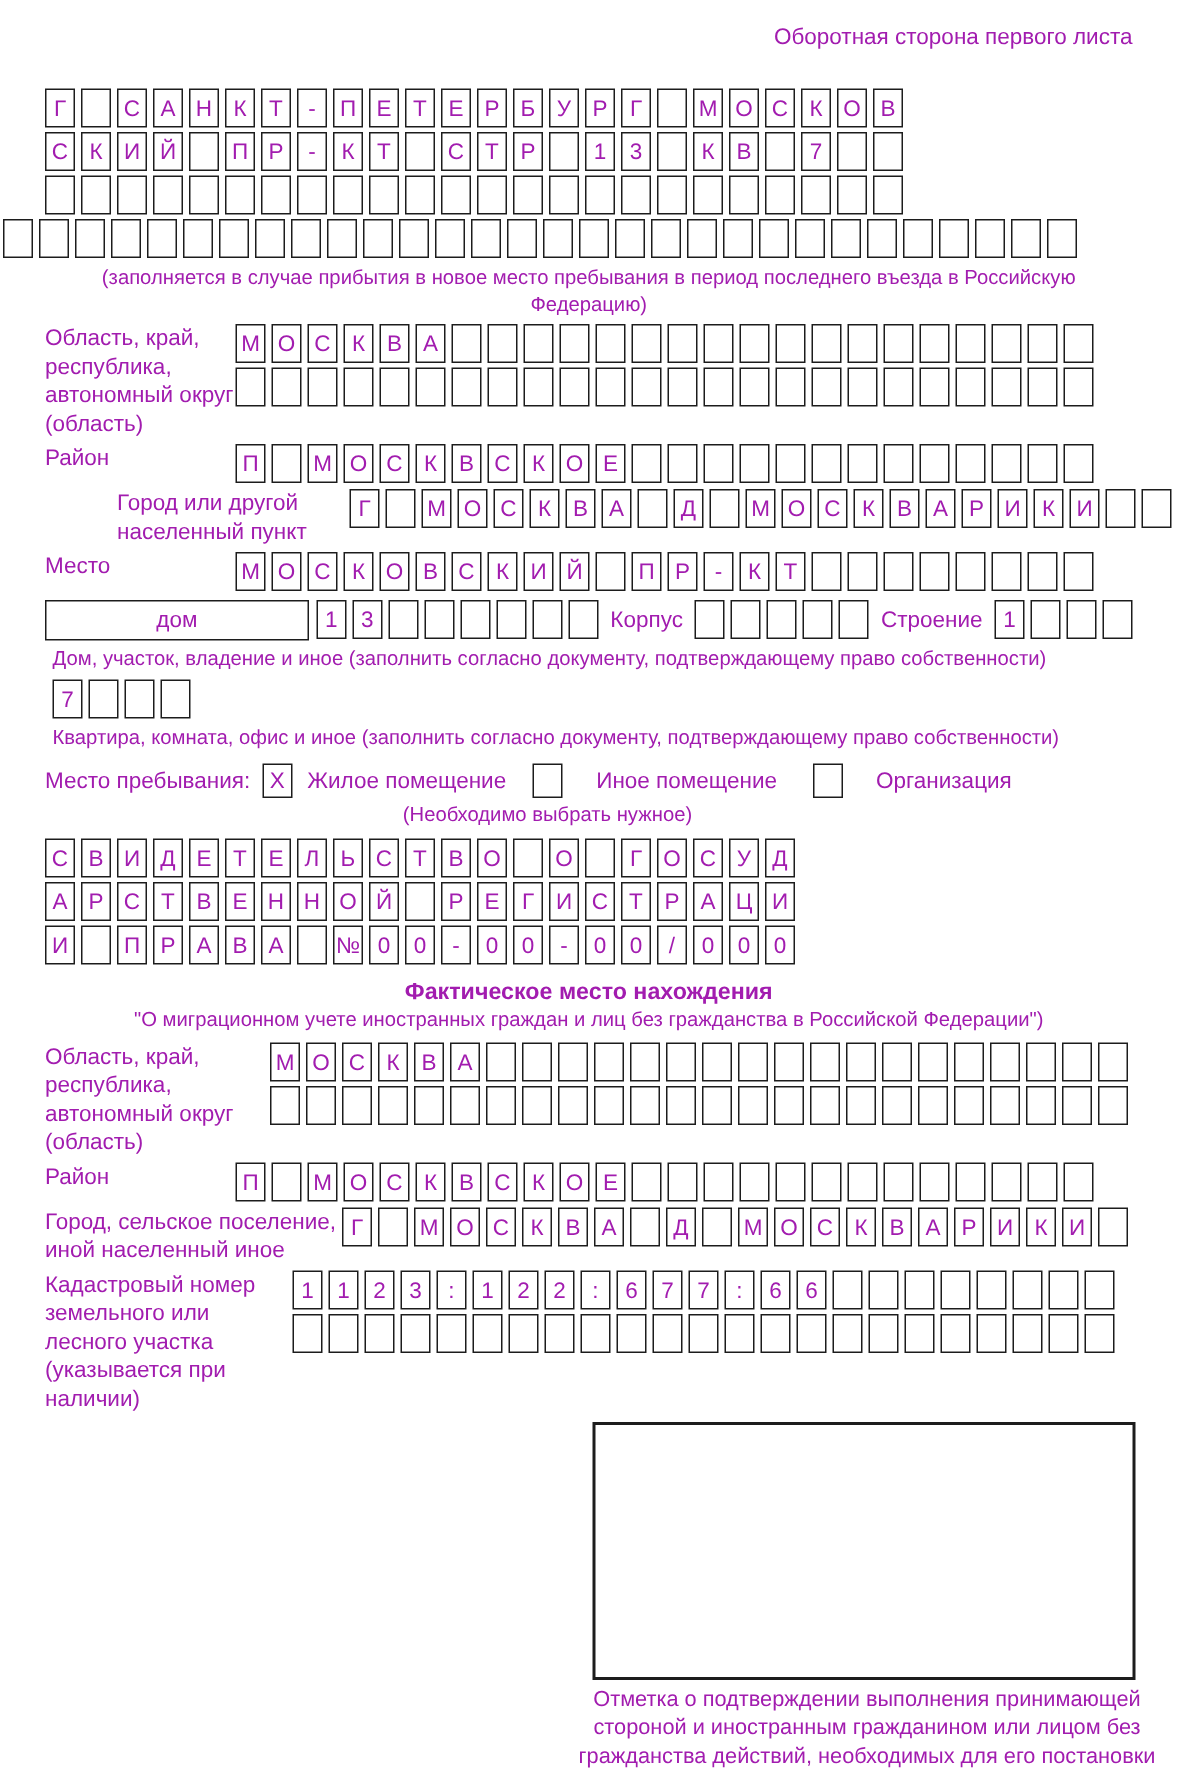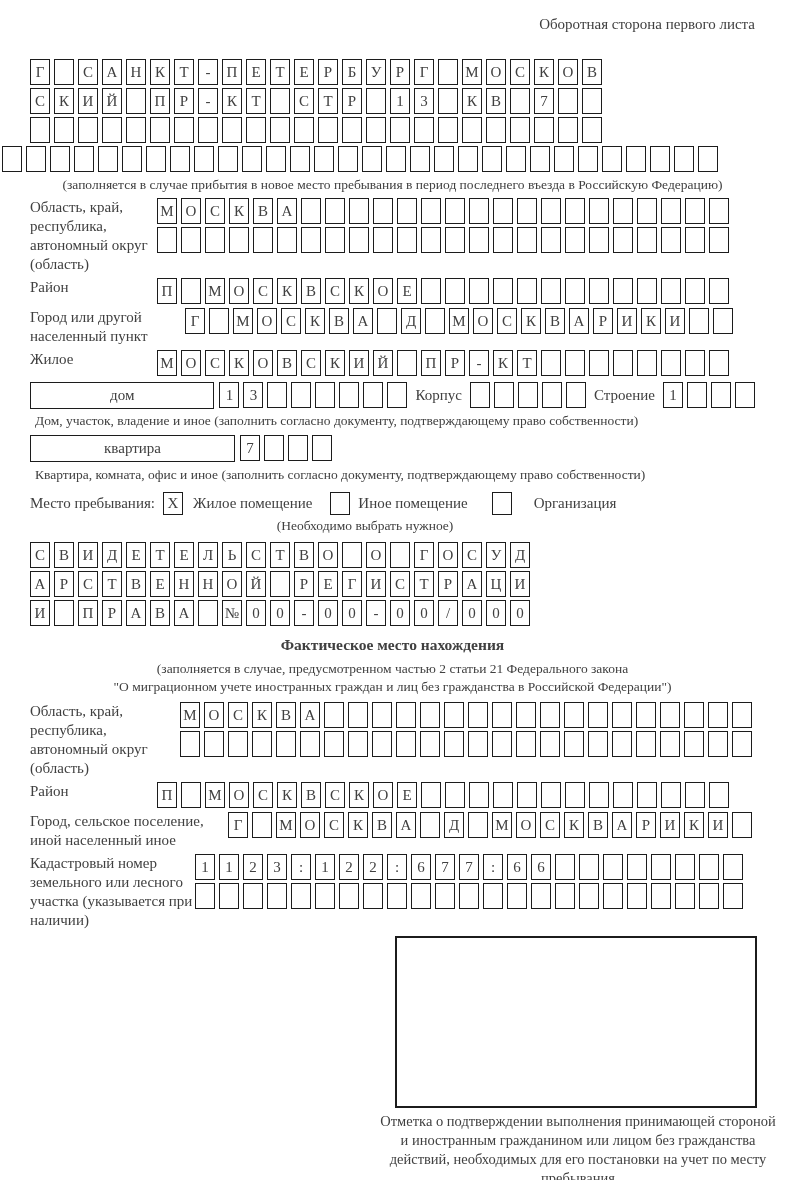--- a/index.html
+++ b/index.html
@@ -1,19 +1,19 @@
 <!DOCTYPE html>
 <html><head>
 <meta charset="utf-8">
 <style>
   html,body{margin:0;padding:0;background:#fff;}
   .page{
     width:800px;height:1180px;box-sizing:border-box;
     padding:16px 45px 10px 30px;
-    font-family:Liberation Serif, serif;color:#404040;
+    font-family:Liberation Sans, sans-serif;color:#a21caf;
     position:relative;overflow:hidden;background:#fff;
   }
   .hdr{font-size:15px;text-align:right;}
   .frow{display:flex;align-items:flex-start;margin-top:4px;}
   .flabel{font-size:15px;line-height:19px;flex:0 0 auto;}
   .cells{display:flex;gap:4px;flex:0 0 auto;}
   .col{display:flex;flex-direction:column;gap:3px;}
   .cell{
     width:20px;height:26px;box-sizing:border-box;border:1.5px solid #1c1c1c;
     display:flex;align-items:center;justify-content:center;
@@ -34,21 +34,21 @@
   }
   .stayrow{font-size:15px;display:flex;align-items:center;margin-top:8px;}
   .stamp{
     box-sizing:border-box;border:2px solid #1c1c1c;width:362px;height:172px;
     margin-left:365px;margin-top:6px;background:#fff;
   }
   .stamp-caption{
     width:400px;margin-left:348px;margin-top:4px;
     font-size:14.5px;line-height:19px;text-align:center;
   }
-  .w140{width:140px;} .w127{width:127px;} .w155{width:155px;}
+  .w140{width:140px;} .w127{width:127px;} .w155{width:155px;margin-left:48px;}
   .w225{width:225px;} .w150{width:150px;} .w198{width:198px;} .w165{width:165px;}
 </style>
 </head>
 <body>
 
 <div class="page">
 
   <div class="hdr">Оборотная сторона первого листа</div>
 
   <div class="frow" style="margin-top:26px;">
@@ -279,21 +279,21 @@
         <span class="cell">Р</span>
         <span class="cell">И</span>
         <span class="cell">К</span>
         <span class="cell">И</span>
         <span class="cell"></span>
         <span class="cell"></span>
       </div>
   </div>
 
   <div class="frow">
-    <div class="flabel w127">Жилое</div>
+    <div class="flabel w127">Место</div>
     <div class="cells">
         <span class="cell">М</span>
         <span class="cell">О</span>
         <span class="cell">С</span>
         <span class="cell">К</span>
         <span class="cell">О</span>
         <span class="cell">В</span>
         <span class="cell">С</span>
         <span class="cell">К</span>
         <span class="cell">И</span>
@@ -341,38 +341,35 @@
     <div class="cells">
         <span class="cell">1</span>
         <span class="cell"></span>
         <span class="cell"></span>
         <span class="cell"></span>
       </div>
   </div>
   <div class="note" style="margin-top:3px;margin-left:5px;">Дом, участок, владение и иное (заполнить согласно документу, подтверждающему право собственности)</div>
 
   <div class="frow" style="margin-top:5px;">
-    <div class="widebox" style="width:205px;">
-      <span>квартира</span>
-    </div>
     <div class="cells" style="margin-left:5px;">
         <span class="cell">7</span>
         <span class="cell"></span>
         <span class="cell"></span>
         <span class="cell"></span>
       </div>
   </div>
   <div class="note" style="margin-top:4px;margin-left:5px;">Квартира, комната, офис и иное (заполнить согласно документу, подтверждающему право собственности)</div>
 
   <div class="stayrow">
     <span>Место пребывания:</span>
     <span class="checkbox" style="margin-left:8px;">X</span>
     <span style="margin-left:10px;">Жилое помещение</span>
     <span class="checkbox" style="margin-left:18px;"></span>
-    <span style="margin-left:8px;text-align:right;">Иное помещение</span>
+    <span style="margin-left:22px;text-align:right;">Иное помещение</span>
     <span class="checkbox" style="margin-left:24px;"></span>
     <span style="margin-left:22px;">Организация</span>
   </div>
   <div class="note" style="margin-left:170px;width:330px;text-align:center;margin-top:2px;">(Необходимо выбрать нужное)</div>
 
   <div class="frow" style="margin-top:7px;">
     <div class="col">
       <div class="cells">
           <span class="cell">С</span>
           <span class="cell">В</span>
@@ -439,21 +436,20 @@
           <span class="cell">0</span>
           <span class="cell">/</span>
           <span class="cell">0</span>
           <span class="cell">0</span>
           <span class="cell">0</span>
         </div>
     </div>
   </div>
 
   <div class="title" style="margin-top:10px;">Фактическое место нахождения</div>
-  <div class="note center" style="margin-top:6px;">(заполняется в случае, предусмотренном частью 2 статьи 21 Федерального закона</div>
   <div class="note center">"О миграционном учете иностранных граждан и лиц без гражданства в Российской Федерации")</div>
 
   <div class="frow" style="margin-top:6px;">
     <div class="flabel w150">Область, край, республика, автономный округ (область)</div>
     <div class="col">
       <div class="cells">
           <span class="cell">М</span>
           <span class="cell">О</span>
           <span class="cell">С</span>
           <span class="cell">К</span>

